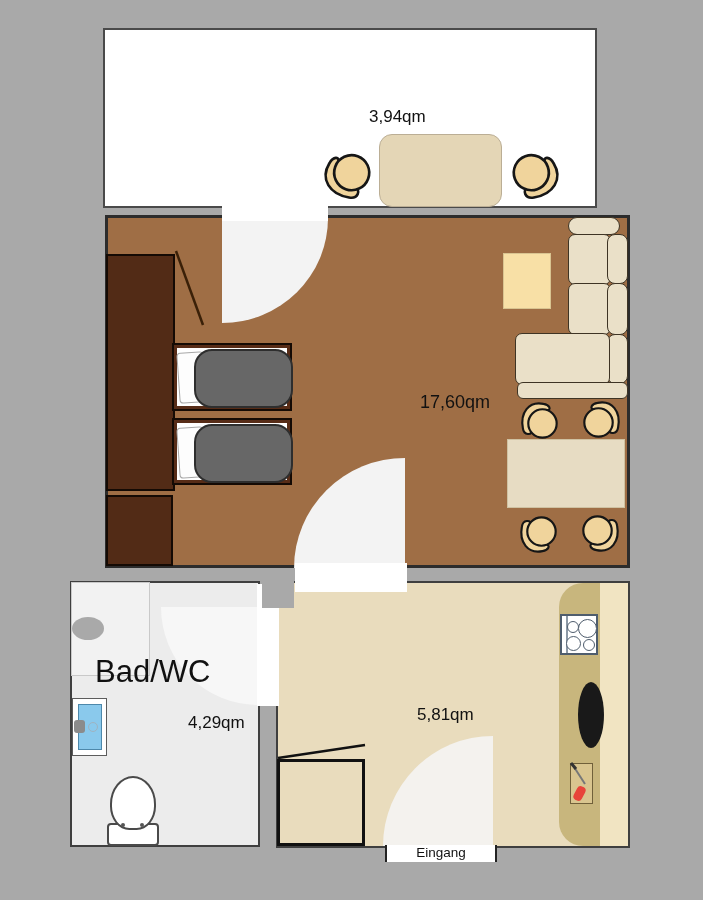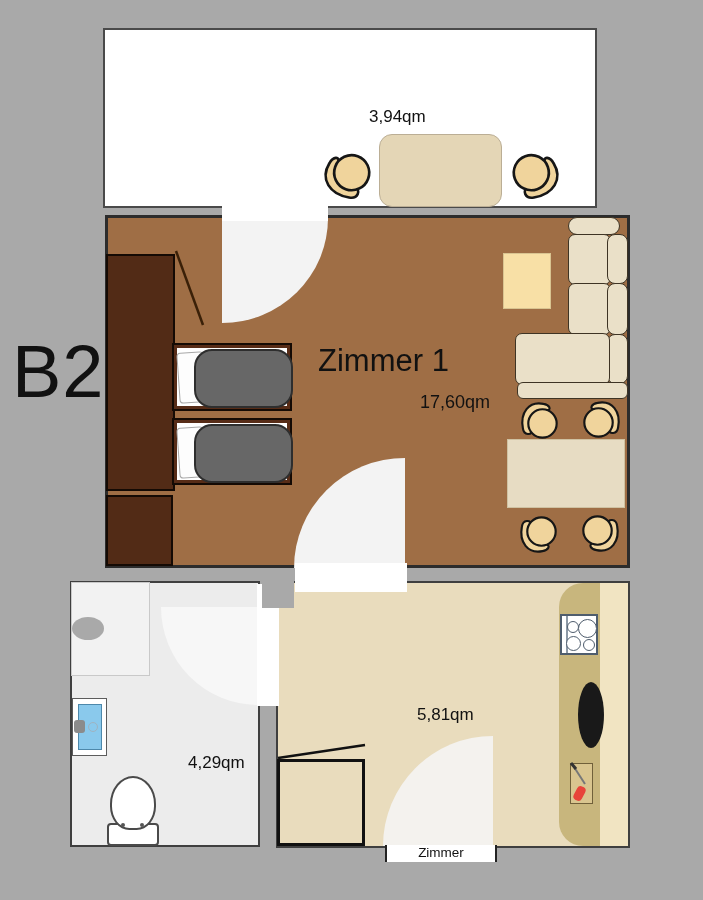--- a/index.html
+++ b/index.html
@@ -66,21 +66,20 @@
     <defs>
   <g id="chairSym">
     <path d="M26 6 C 11 3 2 15 5 31 C 6 38 14 39 15 32 C 14 21 19 14 29 13 C 35 12 32 7 26 6 Z"></path>
     <circle cx="25" cy="26" r="14.5"></circle>
   </g>
 </defs>
   </svg>
 
 <div class="plan">
 
-  <div class="lbl unit">B2</div>
 
   <div class="abs balcony"></div>
   <div class="lbl area" style="left:369px;top:90px;">3,94qm</div>
   <div class="abs f balctable"></div>
   <svg class="chair" style="left:320px;top:126px;transform:rotate(-70deg);" width="58" height="58" viewBox="0 0 48 48">
       <use href="#chairSym"></use>
     </svg>
   <svg class="chair" style="left:505px;top:126px;transform:scaleX(-1) rotate(-70deg);" width="58" height="58" viewBox="0 0 48 48">
       <use href="#chairSym"></use>
     </svg>
@@ -120,40 +119,40 @@
   <svg class="chair" style="left:576px;top:379px;transform:scaleX(-1);" width="47" height="47" viewBox="0 0 48 48">
       <use href="#chairSym"></use>
     </svg>
   <svg class="chair" style="left:517px;top:492px;transform:scaleY(-1);" width="47" height="47" viewBox="0 0 48 48">
       <use href="#chairSym"></use>
     </svg>
   <svg class="chair" style="left:575px;top:491px;transform:scale(-1,-1);" width="47" height="47" viewBox="0 0 48 48">
       <use href="#chairSym"></use>
     </svg>
 
-  <div class="lbl room-name" style="left:318px;top:327px;">Zimmer 1</div>
   <div class="lbl area" style="left:420px;top:375px;font-size:18px;">17,60qm</div>
 
   <div class="abs disc disc-zk"></div>
   <div class="abs gap" style="left:295px;top:545px;width:112px;height:29px;"></div>
 
   <div class="abs bath"></div>
   <div class="abs stall"></div>
   <div class="abs disc disc-bad"></div>
   <div class="abs bathoval"></div>
   <div class="abs f shower-frame">
     <div class="shower-glass"></div>
     <div class="shower-knob"></div>
     <div class="shower-ring"></div>
   </div>
   <div class="abs f toilet-tank"></div>
   <div class="abs f toilet-bowl"></div>
   <div class="dot" style="left:121px;top:805px;"></div>
   <div class="dot" style="left:140px;top:805px;"></div>
-  <div class="lbl area" style="left:188px;top:696px;margin-top:40px;">4,29qm</div>
+  <div class="lbl room-name" style="left:95px;top:638px;">Bad/WC</div>
+  <div class="lbl area" style="left:188px;top:696px;">4,29qm</div>
 
   <div class="abs gap" style="left:257px;top:588px;width:22px;height:100px;"></div>
   <div class="abs gap" style="left:257px;top:566px;width:6px;height:24px;"></div>
   <div class="abs stub"></div>
 
   <div class="abs kitchen"></div>
   <div class="abs f counter-strip"></div>
   <div class="abs f counter"></div>
   <div class="abs f stove">
     <div class="stoveline"></div>
@@ -163,21 +162,21 @@
     <div class="burner" style="left:21px;top:23px;width:10px;height:10px;"></div>
   </div>
   <div class="abs f sink"></div>
   <div class="abs f board"></div>
   <div class="abs f redfood"></div>
   <div class="abs cabinet"></div>
   <div class="abs disc disc-entry"></div>
   <div class="lbl area" style="left:417px;top:688px;text-align:right;">5,81qm</div>
 
   <div class="abs entry-notch">
-    <span>Zimmer</span>
+    <span>Eingang</span>
   </div>
 
   <svg class="overlay" width="703" height="900">
     <line x1="176" y1="233" x2="203" y2="307" stroke="#3a2008" stroke-width="2.5"></line>
     <line x1="278" y1="740" x2="365" y2="727" stroke="#111" stroke-width="2.5"></line>
     <line x1="574" y1="749" x2="585" y2="766" stroke="#777" stroke-width="2"></line>
     <line x1="571" y1="745" x2="576" y2="751" stroke="#333" stroke-width="3"></line>
   </svg>
 
 </div>

